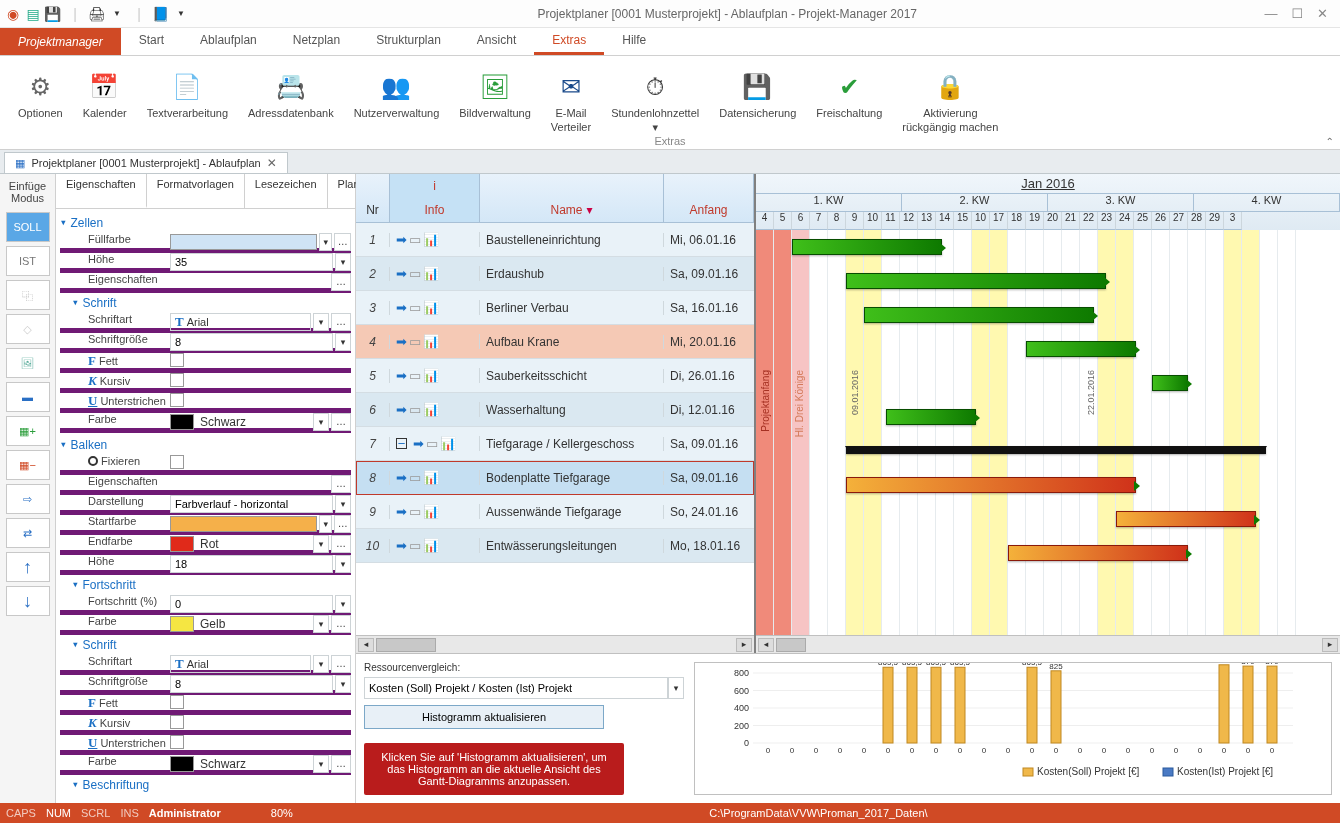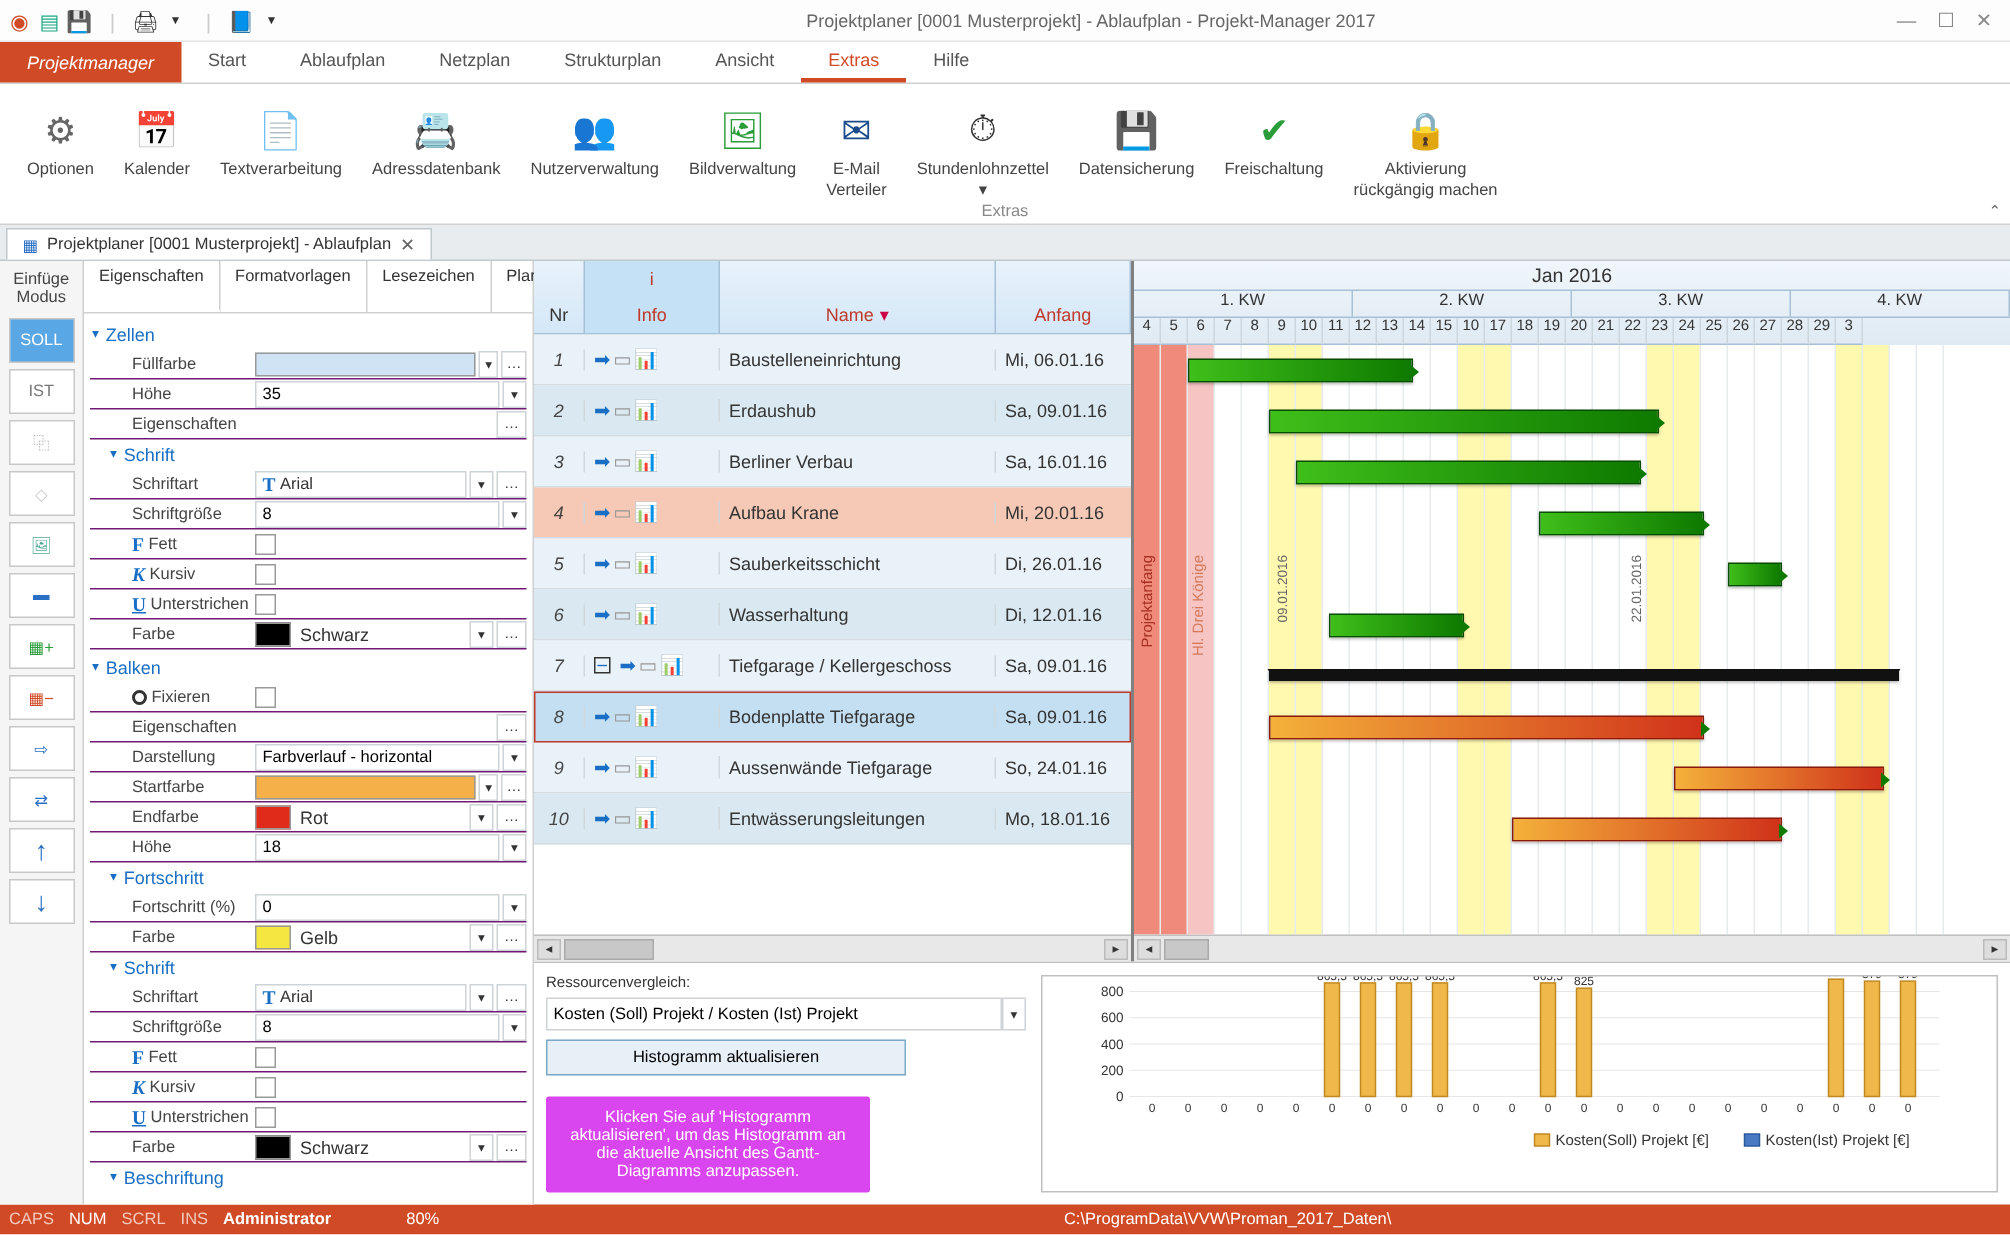--- a/index.html
+++ b/index.html
@@ -38,21 +38,21 @@
 
 .props-panel { width: 300px; border-right: 1px solid #d0d0d0; display: flex; flex-direction: column; background: #fff; }
 .prop-tabs { display: flex; border-bottom: 1px solid #d0d0d0; }
 .prop-tabs div { padding: 4px 10px; font-size: 11px; border-right: 1px solid #d0d0d0; cursor: pointer; }
 .prop-tabs div.active { background: #fff; border-bottom: 2px solid #fff; }
 .prop-tabs-nav { margin-left: auto; padding: 4px 6px; color: #999; cursor: pointer; }
 .prop-scroll { flex: 1; overflow-y: auto; padding: 4px; }
 .prop-section { margin-bottom: 2px; }
 .prop-section-hdr { color: #1a6fc4; font-size: 12px; padding: 3px 2px; display: flex; align-items: center; gap: 4px; cursor: pointer; }
 .prop-section-hdr::before { content: "▸"; font-size: 9px; transform: rotate(90deg); display: inline-block; }
-.prop-row { display: flex; align-items: center; height: 20px; border-bottom: 1px solid #701a75; }
+.prop-row { display: flex; align-items: flex-start; height: 20px; border-bottom: 5px solid #701a75; }
 .prop-label { flex: 0 0 110px; padding-left: 18px; color: #444; font-size: 11px; }
 .prop-label.sub { padding-left: 28px; }
 .prop-value { flex: 1; display: flex; align-items: center; gap: 2px; }
 .prop-input { flex: 1; height: 18px; border: 1px solid #cdd3d6; background: #fff; font-size: 11px; padding: 0 4px; }
 .prop-swatch { width: 100%; height: 16px; border: 1px solid #999; }
 .prop-dd { width: 16px; height: 18px; border: 1px solid #cdd3d6; background: #fff; text-align: center; font-size: 9px; line-height: 16px; cursor: pointer; }
 .prop-more { width: 20px; height: 18px; border: 1px solid #cdd3d6; background: #fff; text-align: center; font-size: 10px; line-height: 16px; cursor: pointer; }
 .prop-check { width: 14px; height: 14px; border: 1px solid #999; }
 .prop-icon-label { display: flex; align-items: center; gap: 3px; font-size: 11px; }
 .prop-icon-label b { font-family: 'Times New Roman', serif; font-weight: bold; color: #1a6fc4; font-size: 13px; }
@@ -73,21 +73,21 @@
 .task-row.active-row { background: #c5dff2; outline: 1px solid #c0392b; outline-offset: -1px; }
 .td-nr { width: 34px; text-align: center; font-style: italic; color: #444; border-right: 1px solid #cfd8dd; }
 .td-info { width: 90px; display: flex; align-items: center; gap: 2px; padding-left: 6px; border-right: 1px solid #cfd8dd; }
 .td-info span { font-size: 13px; color: #1a6fc4; }
 .td-name { flex: 1; padding-left: 6px; color: #333; border-right: 1px solid #cfd8dd; }
 .td-date { width: 90px; padding-left: 6px; color: #333; }
 .expand-box { width: 11px; height: 11px; border: 1px solid #333; display: inline-flex; align-items: center; justify-content: center; font-size: 9px; margin-right: 4px; }
 
 .gantt-chart { flex: 1; display: flex; flex-direction: column; overflow: hidden; position: relative; }
 .gantt-hdr { background: linear-gradient(#f0f6fb, #dfeaf3); }
-.gantt-month { text-align: center; font-size: 13px; padding: 2px; border-bottom: 1px solid #a8c0d6; }
+.gantt-month { text-align: center; font-size: 13px; padding: 2px; border-bottom: 1px solid #a8c0d6; text-decoration: underline; }
 .gantt-weeks { display: flex; height: 18px; border-bottom: 1px solid #a8c0d6; font-size: 11px; }
 .gantt-weeks div { flex: 1; text-align: center; border-right: 1px solid #a8c0d6; }
 .gantt-days { display: flex; height: 18px; font-size: 10px; }
 .gantt-days div { width: 18px; text-align: center; border-right: 1px solid #ccd6dd; border-bottom: 1px solid #a8c0d6; }
 .gantt-body { position: relative; flex: 1; overflow: hidden; }
 .gantt-grid { position: absolute; inset: 0; display: flex; }
 .gantt-col { width: 18px; border-right: 1px solid #e6ebee; }
 .gantt-col.we { background: #fff9b0; }
 .gantt-col.red { background: #f08a7a; }
 .gantt-col.pink { background: #f7c4c4; }
@@ -106,21 +106,21 @@
 .scrollbar-h .thumb { width: 60px; height: 14px; background: #c8c8c8; border: 1px solid #aaa; margin: 0 2px; cursor: pointer; }
 .scrollbar-h .track { flex: 1; }
 
 .bottom-tabs { display: flex; padding: 4px 4px 0 4px; gap: 0; border-bottom: 1px solid #c0c0c0; }
 .bottom-tabs div { padding: 4px 12px; border: 1px solid #c0c0c0; border-bottom: none; background: #f0f0f0; cursor: pointer; font-size: 11px; }
 .bottom-tabs div.active { background: #fff; }
 .histogram-pane { display: flex; padding: 8px; gap: 10px; }
 .histo-controls { flex: 0 0 320px; }
 .histo-controls label { display: block; margin-bottom: 4px; font-size: 10px; }
 .histo-controls select, .histo-controls button { width: 240px; font-size: 11px; padding: 3px; border: 1px solid #aaa; margin-bottom: 6px; }
-.histo-hint { background: #d946ef; color: #fff; padding: 8px; font-size: 11px; text-align: center; border-radius: 2px; width: 216px; }
+.histo-hint { background: #b91c1c; color: #fff; padding: 8px; font-size: 11px; text-align: center; border-radius: 2px; width: 260px; }
 .histo-chart { flex: 1; border: 1px solid #c0c0c0; background: #fff; position: relative; }
 
 .statusbar { height: 20px; background: #d04a25; color: #fff; display: flex; align-items: center; font-size: 11px; padding: 0 6px; gap: 10px; }
 .statusbar .path { flex: 1; text-align: center; }
 
 .icon-arrow-r { color: #1a6fc4; }
 </style>
 </head>
 <body>
 

